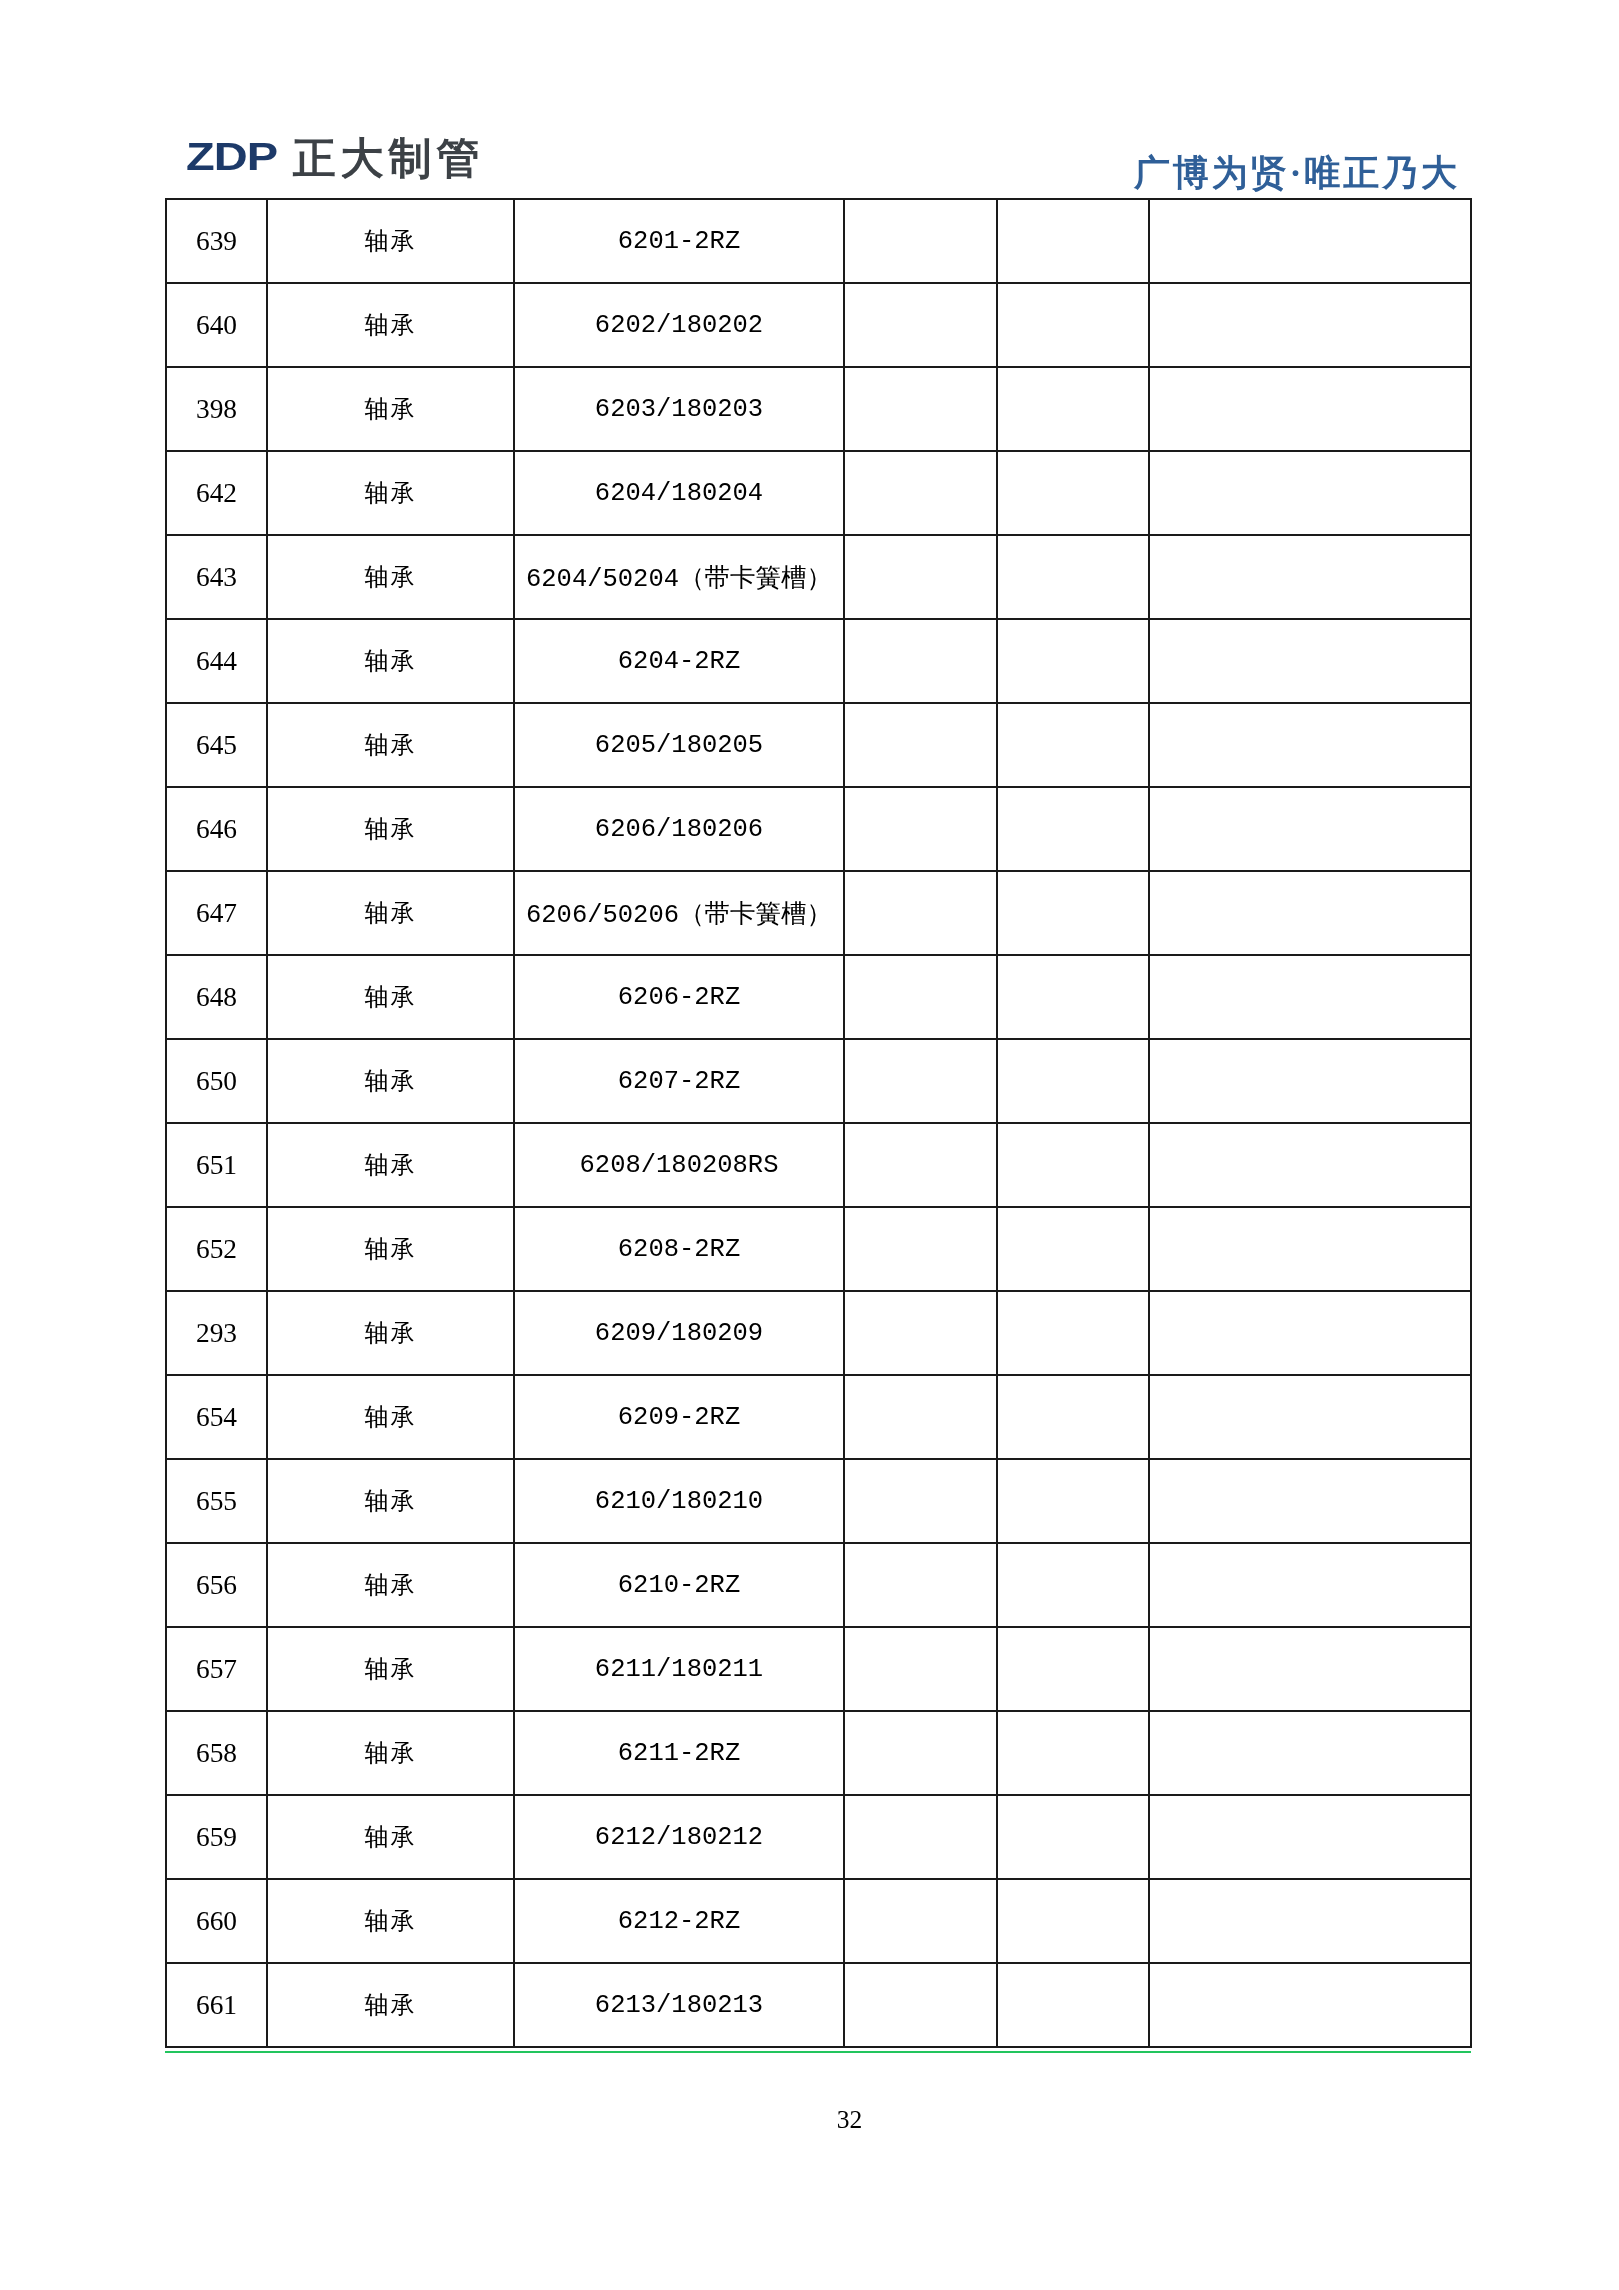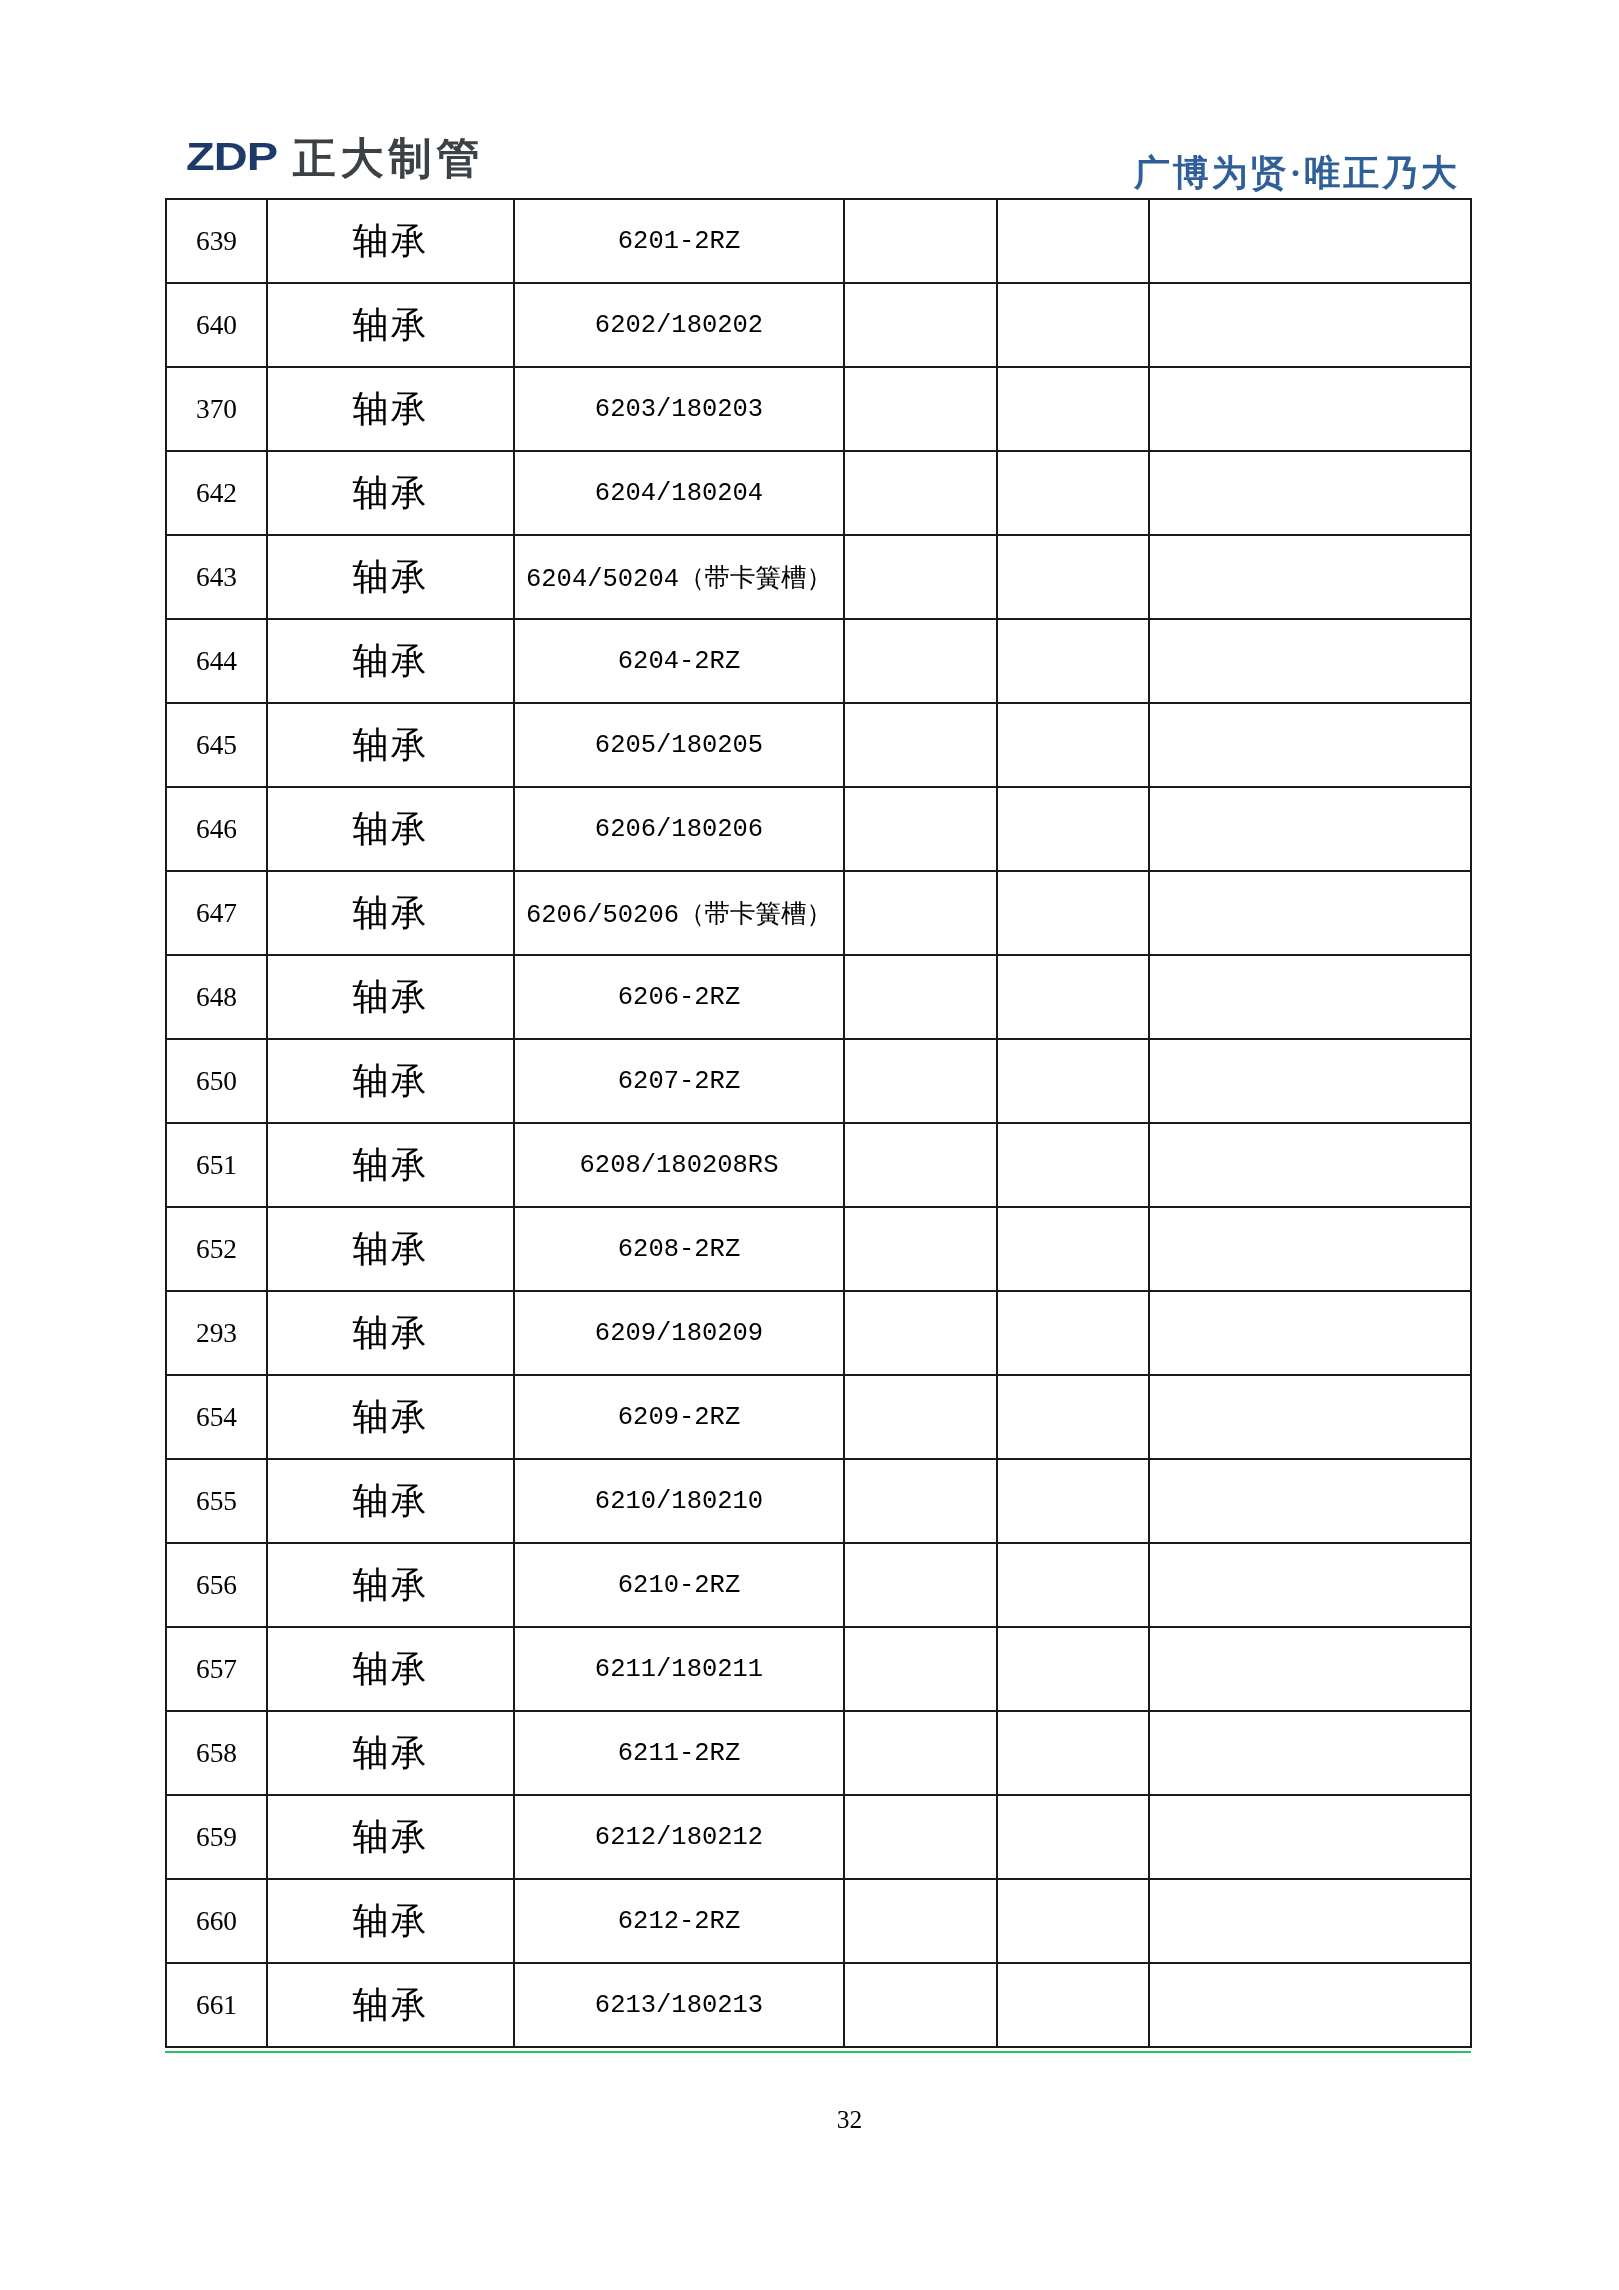--- a/index.html
+++ b/index.html
@@ -60,21 +60,21 @@
   table.parts td {
     border:2px solid #1a1a1a;
     height:82px;
     padding:0;
     text-align:center;
     vertical-align:middle;
     overflow:hidden;
     white-space:nowrap;
   }
   td.c0 { font-family:"Liberation Serif", serif; font-size:27.4px; }
-  td.c1 { font-family:"Liberation Sans", sans-serif; font-size:36px; letter-spacing:2px; }
+  td.c1 { font-family:"Liberation Sans", sans-serif; font-size:24px; letter-spacing:2px; }
   td.c2 { font-family:"Liberation Mono", monospace; font-size:25.5px;margin-left:23px; }
 
   
   .page-number {
     position:absolute; left:0; top:2105px;
     width:1619px;
     text-align:center;
     font-family:"Liberation Serif", serif;
     font-size:25.5px;
     color:#000;
@@ -114,21 +114,21 @@
           </tr>
           <tr>
             <td class="c0">640</td>
             <td class="c1">轴承</td>
             <td class="c2">6202/180202</td>
             <td class="c3"></td>
             <td class="c4"></td>
             <td class="c5"></td>
           </tr>
           <tr>
-            <td class="c0">370</td>
+            <td class="c0">398</td>
             <td class="c1">轴承</td>
             <td class="c2">6203/180203</td>
             <td class="c3"></td>
             <td class="c4"></td>
             <td class="c5"></td>
           </tr>
           <tr>
             <td class="c0">642</td>
             <td class="c1">轴承</td>
             <td class="c2">6204/180204</td>

